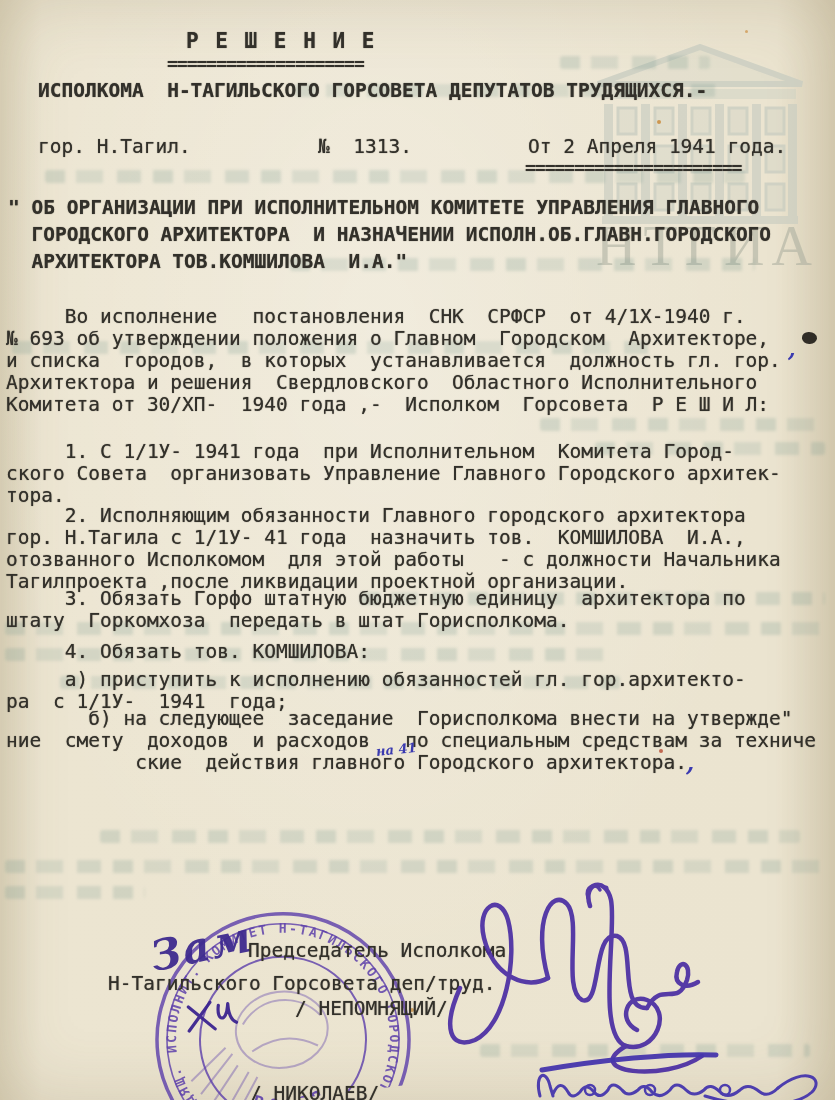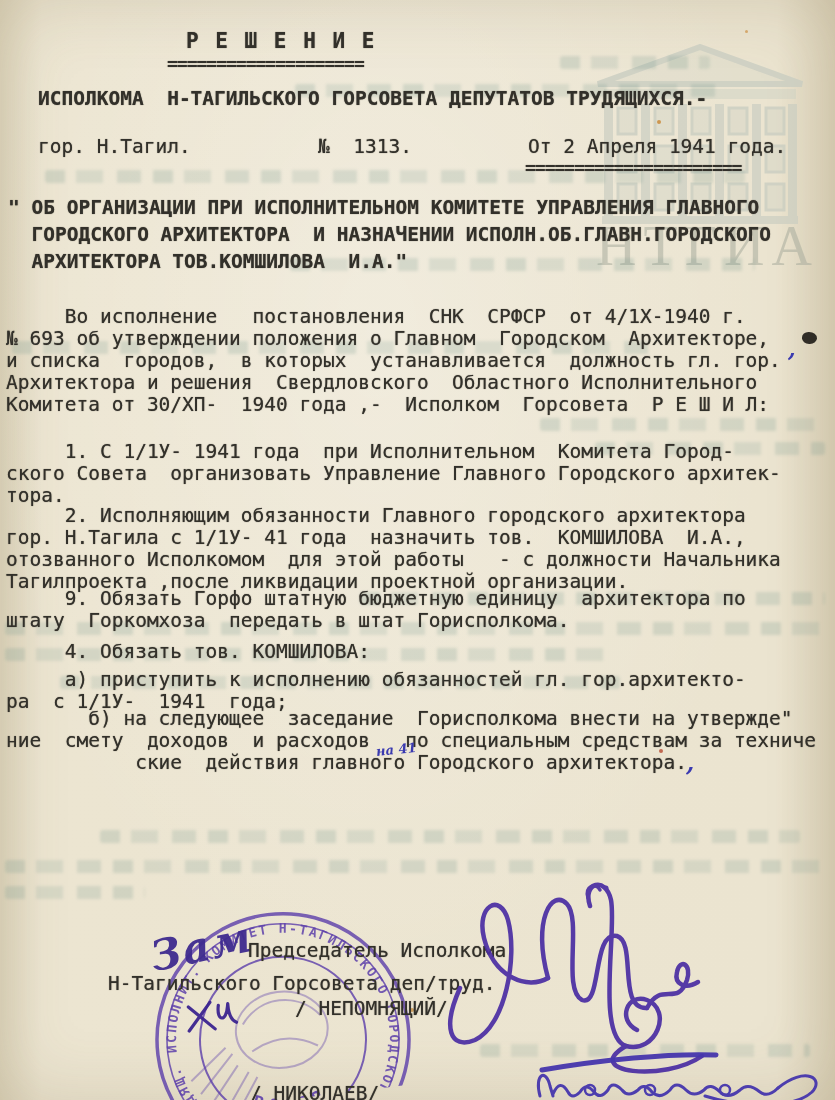--- a/index.html
+++ b/index.html
@@ -97,21 +97,21 @@
   <div class="bleed" style="left:5px;top:648px;width:600px;"></div>
   <div class="bleed" style="left:60px;top:676px;width:560px;"></div>
   <div class="bleed" style="left:100px;top:830px;width:700px;"></div>
   <div class="bleed" style="left:5px;top:860px;width:825px;"></div>
   <div class="bleed" style="left:5px;top:886px;width:140px;"></div>
   <div class="bleed" style="left:480px;top:1044px;width:330px;"></div>
 
   <div class="typed title" style="left:175px; top:30px;">Р Е Ш Е Н И Е</div>
   <div class="typed uline" style="left:167px; top:58px;">====================</div>
 
-  <div class="typed bold" style="left:38px; top:88px;">ИСПОЛКОМА  Н-ТАГИЛЬСКОГО ГОРСОВЕТА ДЕПУТАТОВ ТРУДЯЩИХСЯ.-</div>
+  <div class="typed bold" style="left:38px; top:80px;">ИСПОЛКОМА  Н-ТАГИЛЬСКОГО ГОРСОВЕТА ДЕПУТАТОВ ТРУДЯЩИХСЯ.-</div>
 
   <div class="typed" style="left:38px; top:136px;">гор. Н.Тагил.</div>
   <div class="typed" style="left:298px; top:136px;margin-left:20px;">№  1313.</div>
   <div class="typed" style="left:528px; top:136px;">От 2 Апреля 1941 года.</div>
   <div class="typed uline" style="left:525px; top:162px;">======================</div>
 
   <div class="typed subject" style="left:8px; top:194px;">" ОБ ОРГАНИЗАЦИИ ПРИ ИСПОЛНИТЕЛЬНОМ КОМИТЕТЕ УПРАВЛЕНИЯ ГЛАВНОГО
   ГОРОДСКОГО АРХИТЕКТОРА  И НАЗНАЧЕНИИ ИСПОЛН.ОБ.ГЛАВН.ГОРОДСКОГО
   АРХИТЕКТОРА ТОВ.КОМШИЛОВА  И.А."</div>
 
@@ -120,21 +120,21 @@
 и списка  городов,  в которых  устанавливается  должность гл. гор.
 Архитектора и решения  Свердловского  Областного Исполнительного
 Комитета от 30/ХП-  1940 года ,-  Исполком  Горсовета  Р Е Ш И Л:</div>
   <div class="typed" style="left:6px; top:441px;">     1. С 1/1У- 1941 года  при Исполнительном  Комитета Город-
 ского Совета  организовать Управление Главного Городского архитек-
 тора.</div>
   <div class="typed" style="left:6px; top:505px;">     2. Исполняющим обязанности Главного городского архитектора
 гор. Н.Тагила с 1/1У- 41 года  назначить тов.  КОМШИЛОВА  И.А.,
 отозванного Исполкомом  для этой работы   - с должности Начальника
 Тагилпроекта ,после ликвидации проектной организации.</div>
-  <div class="typed" style="left:6px; top:588px;">     9. Обязать Горфо штатную бюджетную единицу  архитектора по
+  <div class="typed" style="left:6px; top:588px;">     3. Обязать Горфо штатную бюджетную единицу  архитектора по
 штату  Горкомхоза  передать в штат Горисполкома.</div>
   <div class="typed" style="left:6px; top:641px;">     4. Обязать тов. КОМШИЛОВА:</div>
   <div class="typed" style="left:6px; top:669px;">     а) приступить к исполнению обязанностей гл. гор.архитекто-
 ра  с 1/1У-  1941  года;</div>
   <div class="typed" style="left:6px; top:708px;text-align:center;">     б) на следующее  заседание  Горисполкома внести на утвержде"
 ние  смету  доходов  и расходов   по специальным средствам за техниче
 ские  действия главного Городского архитектора.</div>
 
   <div class="blot" style="left:802px; top:332px; width:15px; height:12px;"></div>
   <div class="hand-blue" style="left:788px; top:336px; font-size:22px;">,</div>

